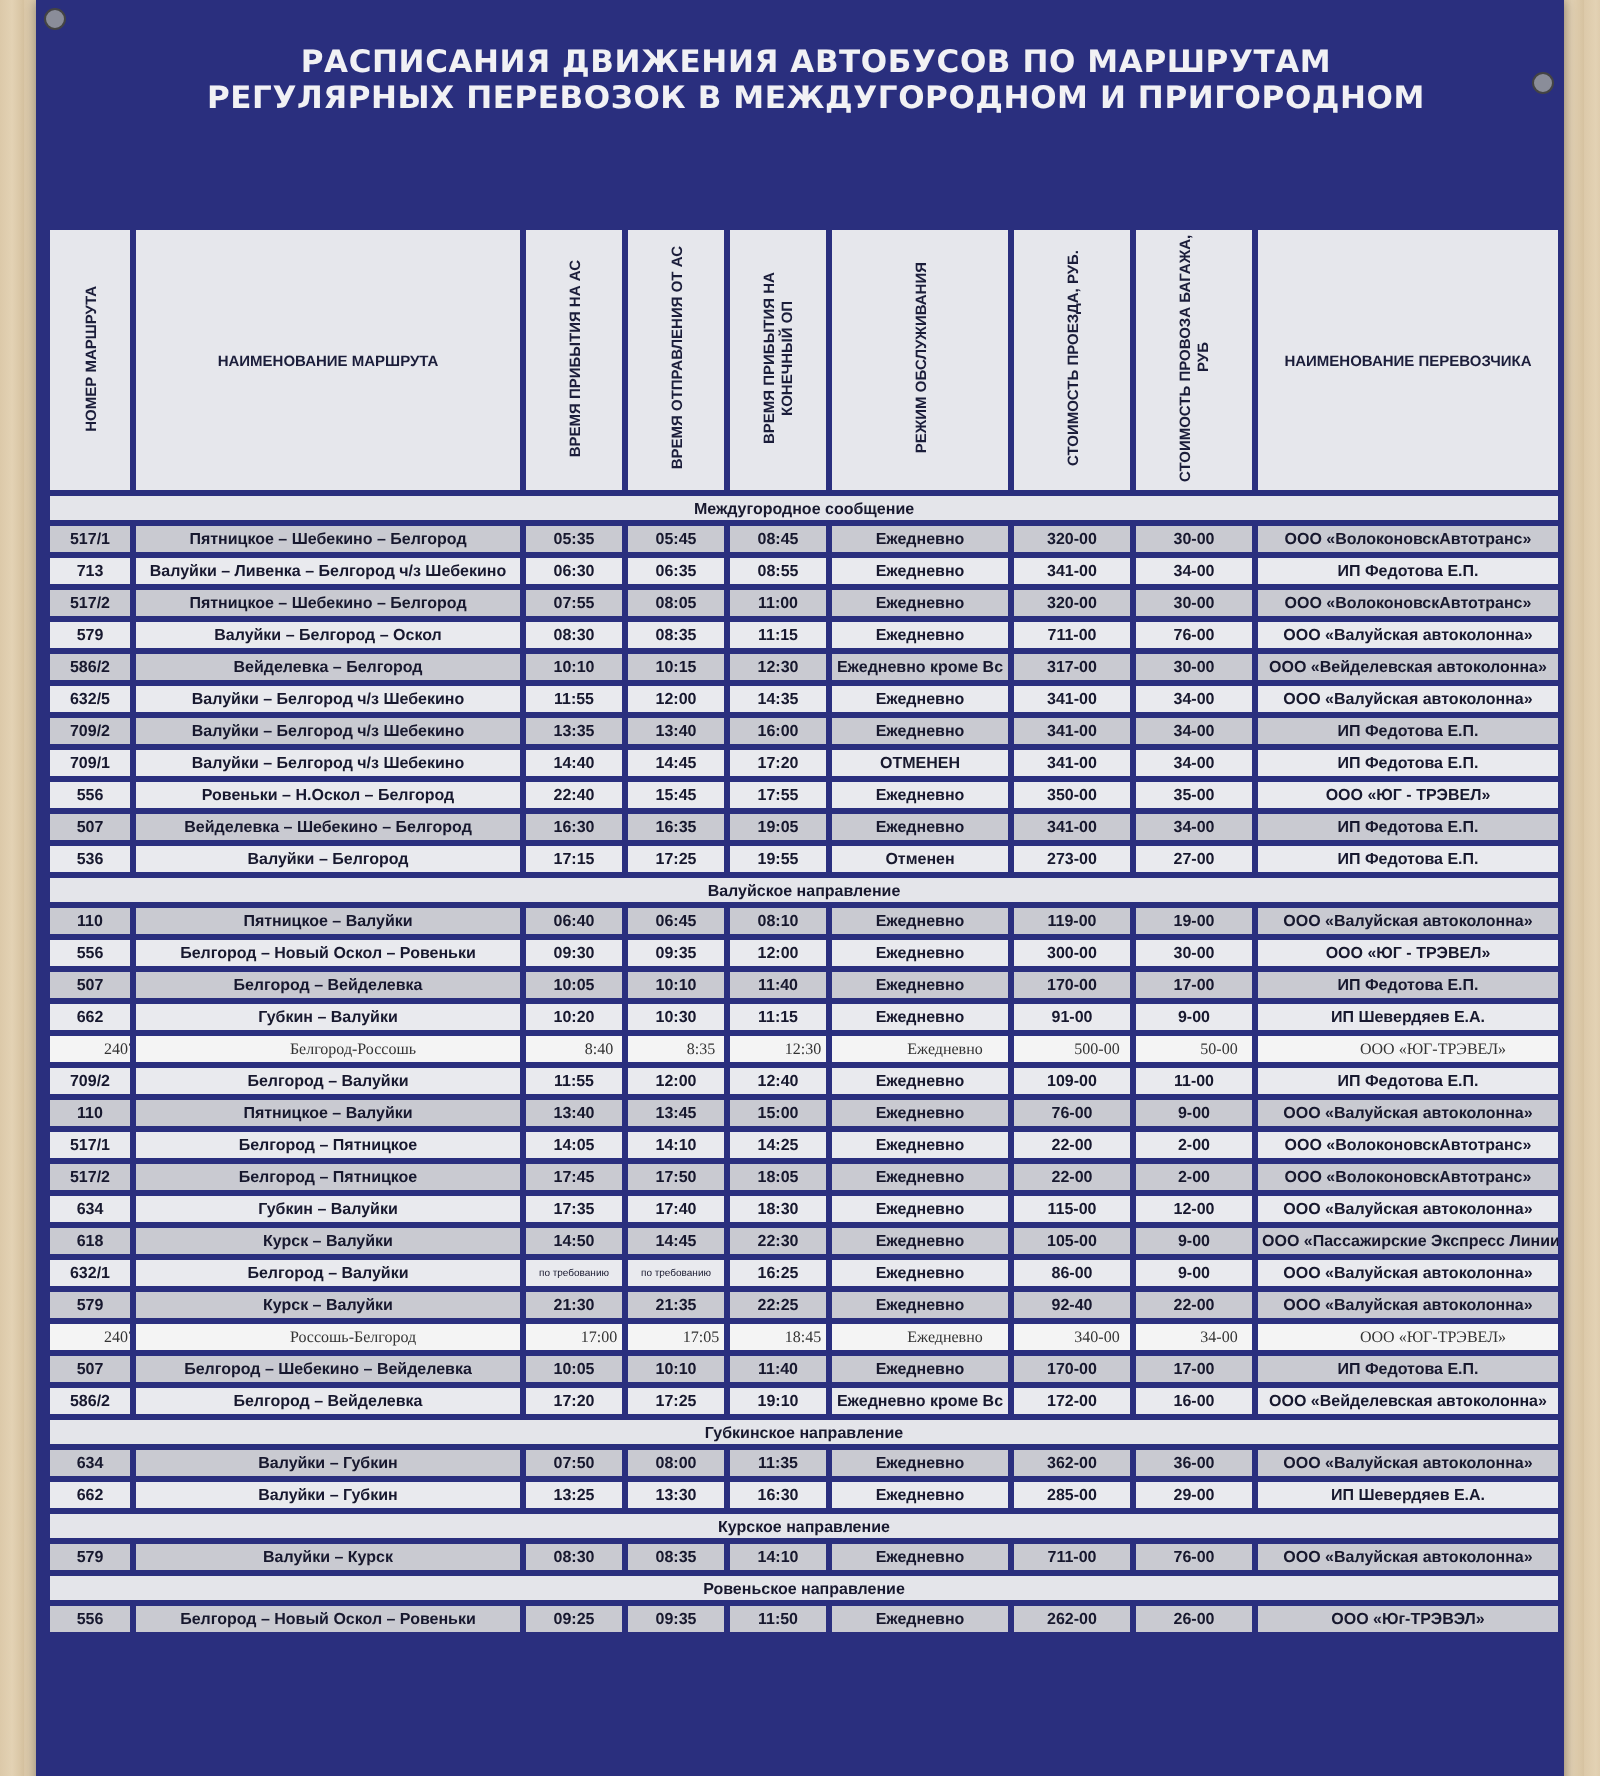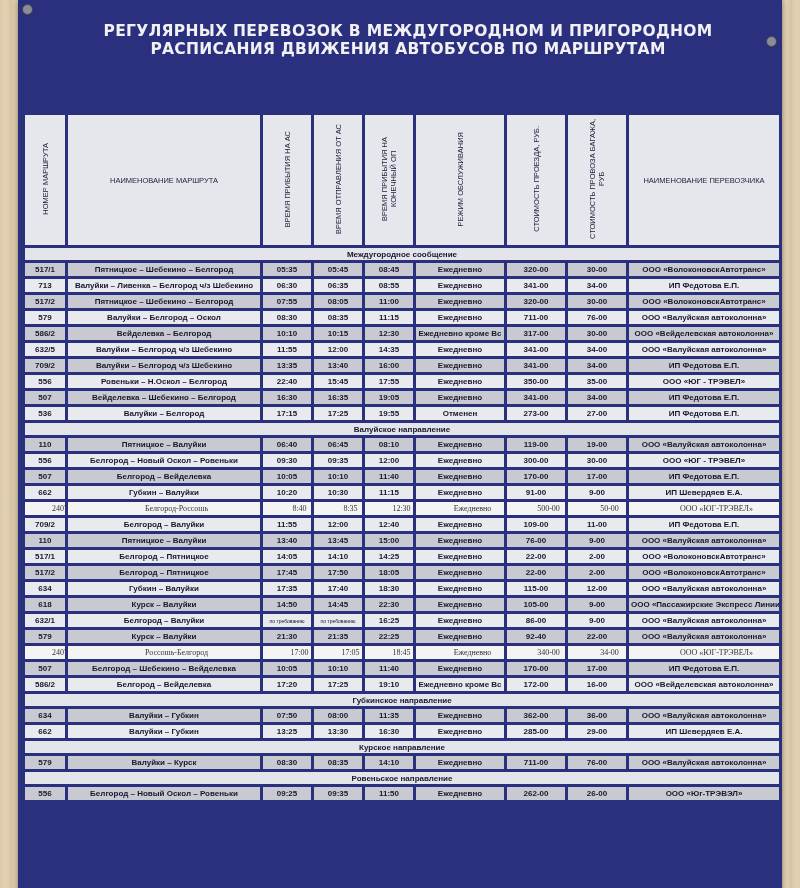--- a/index.html
+++ b/index.html
@@ -18,42 +18,42 @@
   .screw { position: absolute; width: 9px; height: 9px; border-radius: 50%; background: #8a8d99; border: 1px solid #444; }
   .title {
     position: absolute; left: 40px; top: 22px; width: 700px;
     color: #f1f1f4; font-family: "DejaVu Sans", sans-serif; font-weight: bold;
     font-size: 15.5px; line-height: 18px; text-align: center; letter-spacing: 0.3px;
   }
   .title div { white-space: nowrap; }
   .table-wrap { position: absolute; left: 4px; top: 112px; width: 756px; }
   table { border-collapse: separate; border-spacing: 3px; width: 100%; table-layout: fixed; }
   th {
-    background: #e6e7ec; color: #1b1d3a; font-size: 7.5px; font-weight: normal;
+    background: #e6e7ec; color: #1b1d3a; font-size: 7.5px; font-weight: bold;
     height: 128px; padding: 0; text-transform: uppercase;
   }
   th .vert { writing-mode: vertical-rl; transform: rotate(180deg); display: inline-block; line-height: 9px; text-align: center; }
   td {
     background: #e9eaee; color: #17182e; font-size: 8px; font-weight: bold;
     text-align: center; height: 13px; padding: 0 2px; white-space: nowrap; overflow: hidden;
   }
   tr.shade td { background: #c9cad1; }
   td.section { background: #e4e5ea; font-size: 8px; height: 12px; }
   tr.patched td { background: #f4f4f4; font-family: "Liberation Serif", serif; font-weight: normal; color: #333; padding-left: 27px; }
   td.small { font-size: 5px; font-weight: normal; line-height: 6px; }
 </style>
 </head>
 <body>
 
 <div class="board">
   <div class="screw" style="left:4px;top:4px"></div>
   <div class="screw" style="left:748px;top:36px"></div>
   <div class="title">
+    <div>РАСПИСАНИЯ ДВИЖЕНИЯ АВТОБУСОВ ПО МАРШРУТАМ</div>
     <div>РЕГУЛЯРНЫХ ПЕРЕВОЗОК В МЕЖДУГОРОДНОМ И ПРИГОРОДНОМ</div>
-    <div>РАСПИСАНИЯ ДВИЖЕНИЯ АВТОБУСОВ ПО МАРШРУТАМ</div>
   </div>
 
   <div class="table-wrap">
     <table>
       <colgroup>
         <col style="width:40px">
           <col style="width:192px">
           <col style="width:48px">
           <col style="width:48px">
           <col style="width:48px">
@@ -150,20 +150,31 @@
             <td>Валуйки – Белгород ч/з Шебекино</td>
             <td>13:35</td>
             <td>13:40</td>
             <td>16:00</td>
             <td>Ежедневно</td>
             <td>341-00</td>
             <td>34-00</td>
             <td>ИП Федотова Е.П.</td>
           </tr>
           <tr>
+            <td>709/1</td>
+            <td>Валуйки – Белгород ч/з Шебекино</td>
+            <td>14:40</td>
+            <td>14:45</td>
+            <td>17:20</td>
+            <td>ОТМЕНЕН</td>
+            <td>341-00</td>
+            <td>34-00</td>
+            <td>ИП Федотова Е.П.</td>
+          </tr>
+          <tr>
             <td>556</td>
             <td>Ровеньки – Н.Оскол – Белгород</td>
             <td>22:40</td>
             <td>15:45</td>
             <td>17:55</td>
             <td>Ежедневно</td>
             <td>350-00</td>
             <td>35-00</td>
             <td>ООО «ЮГ - ТРЭВЕЛ»</td>
           </tr>

